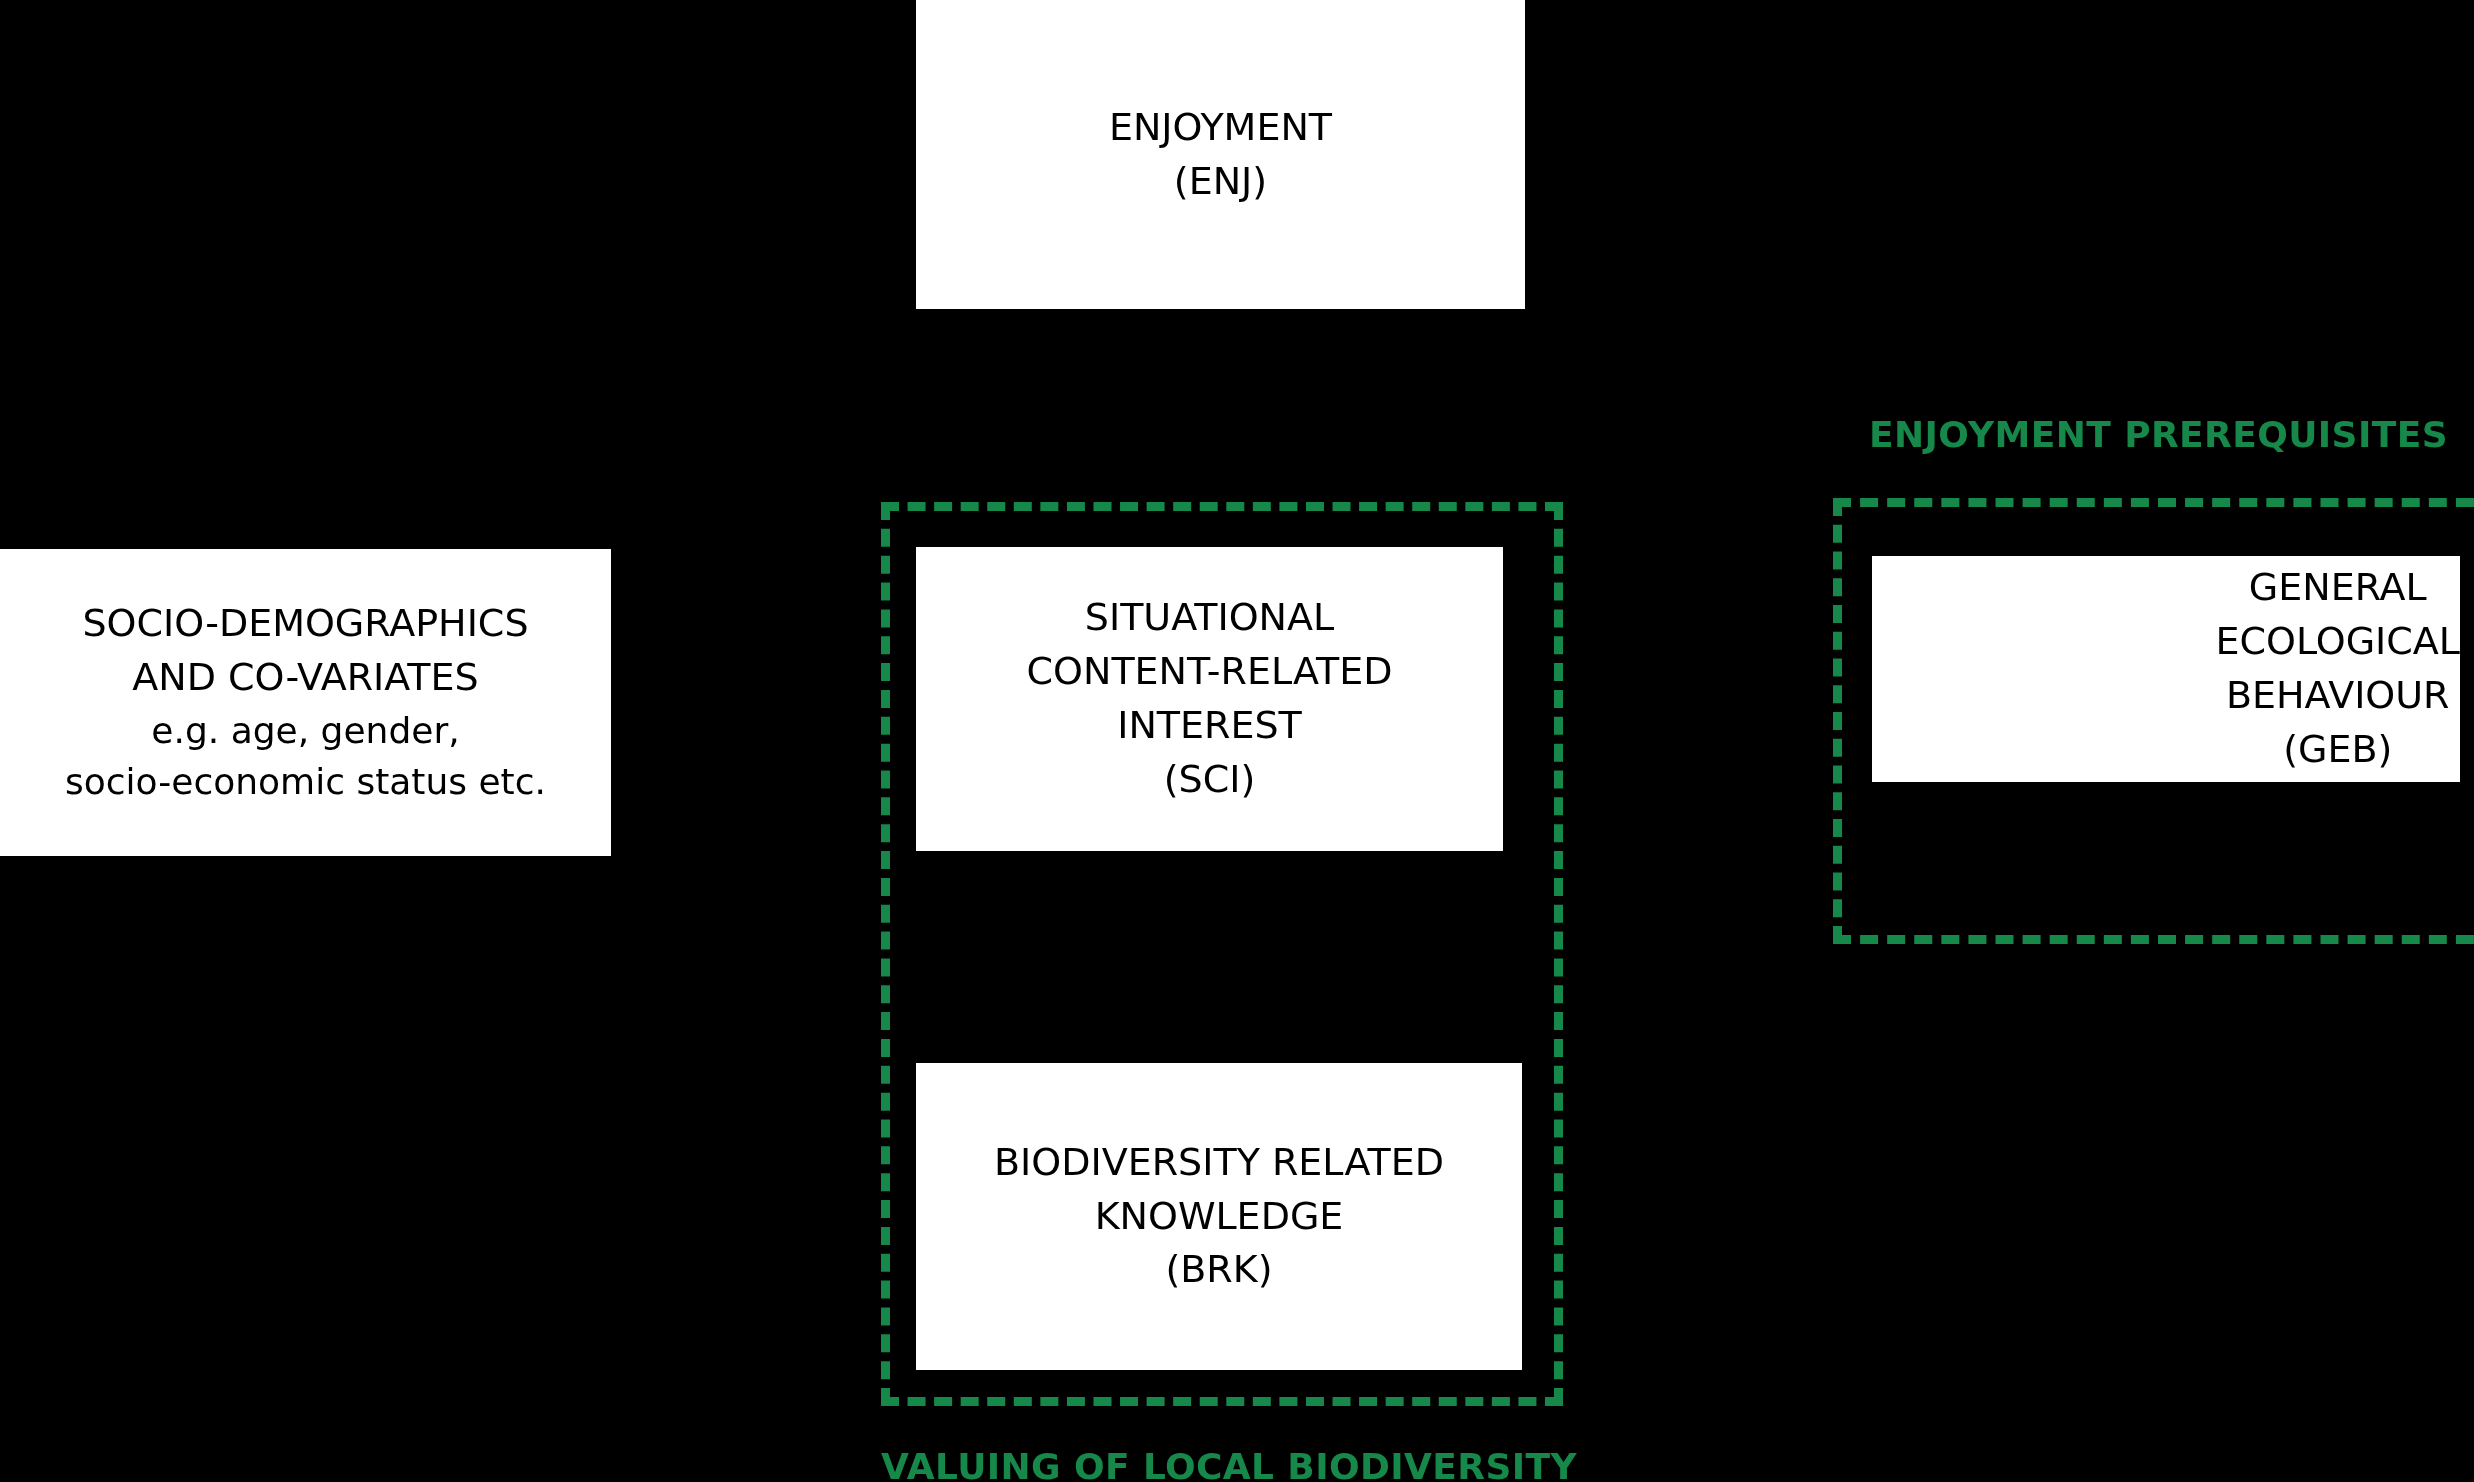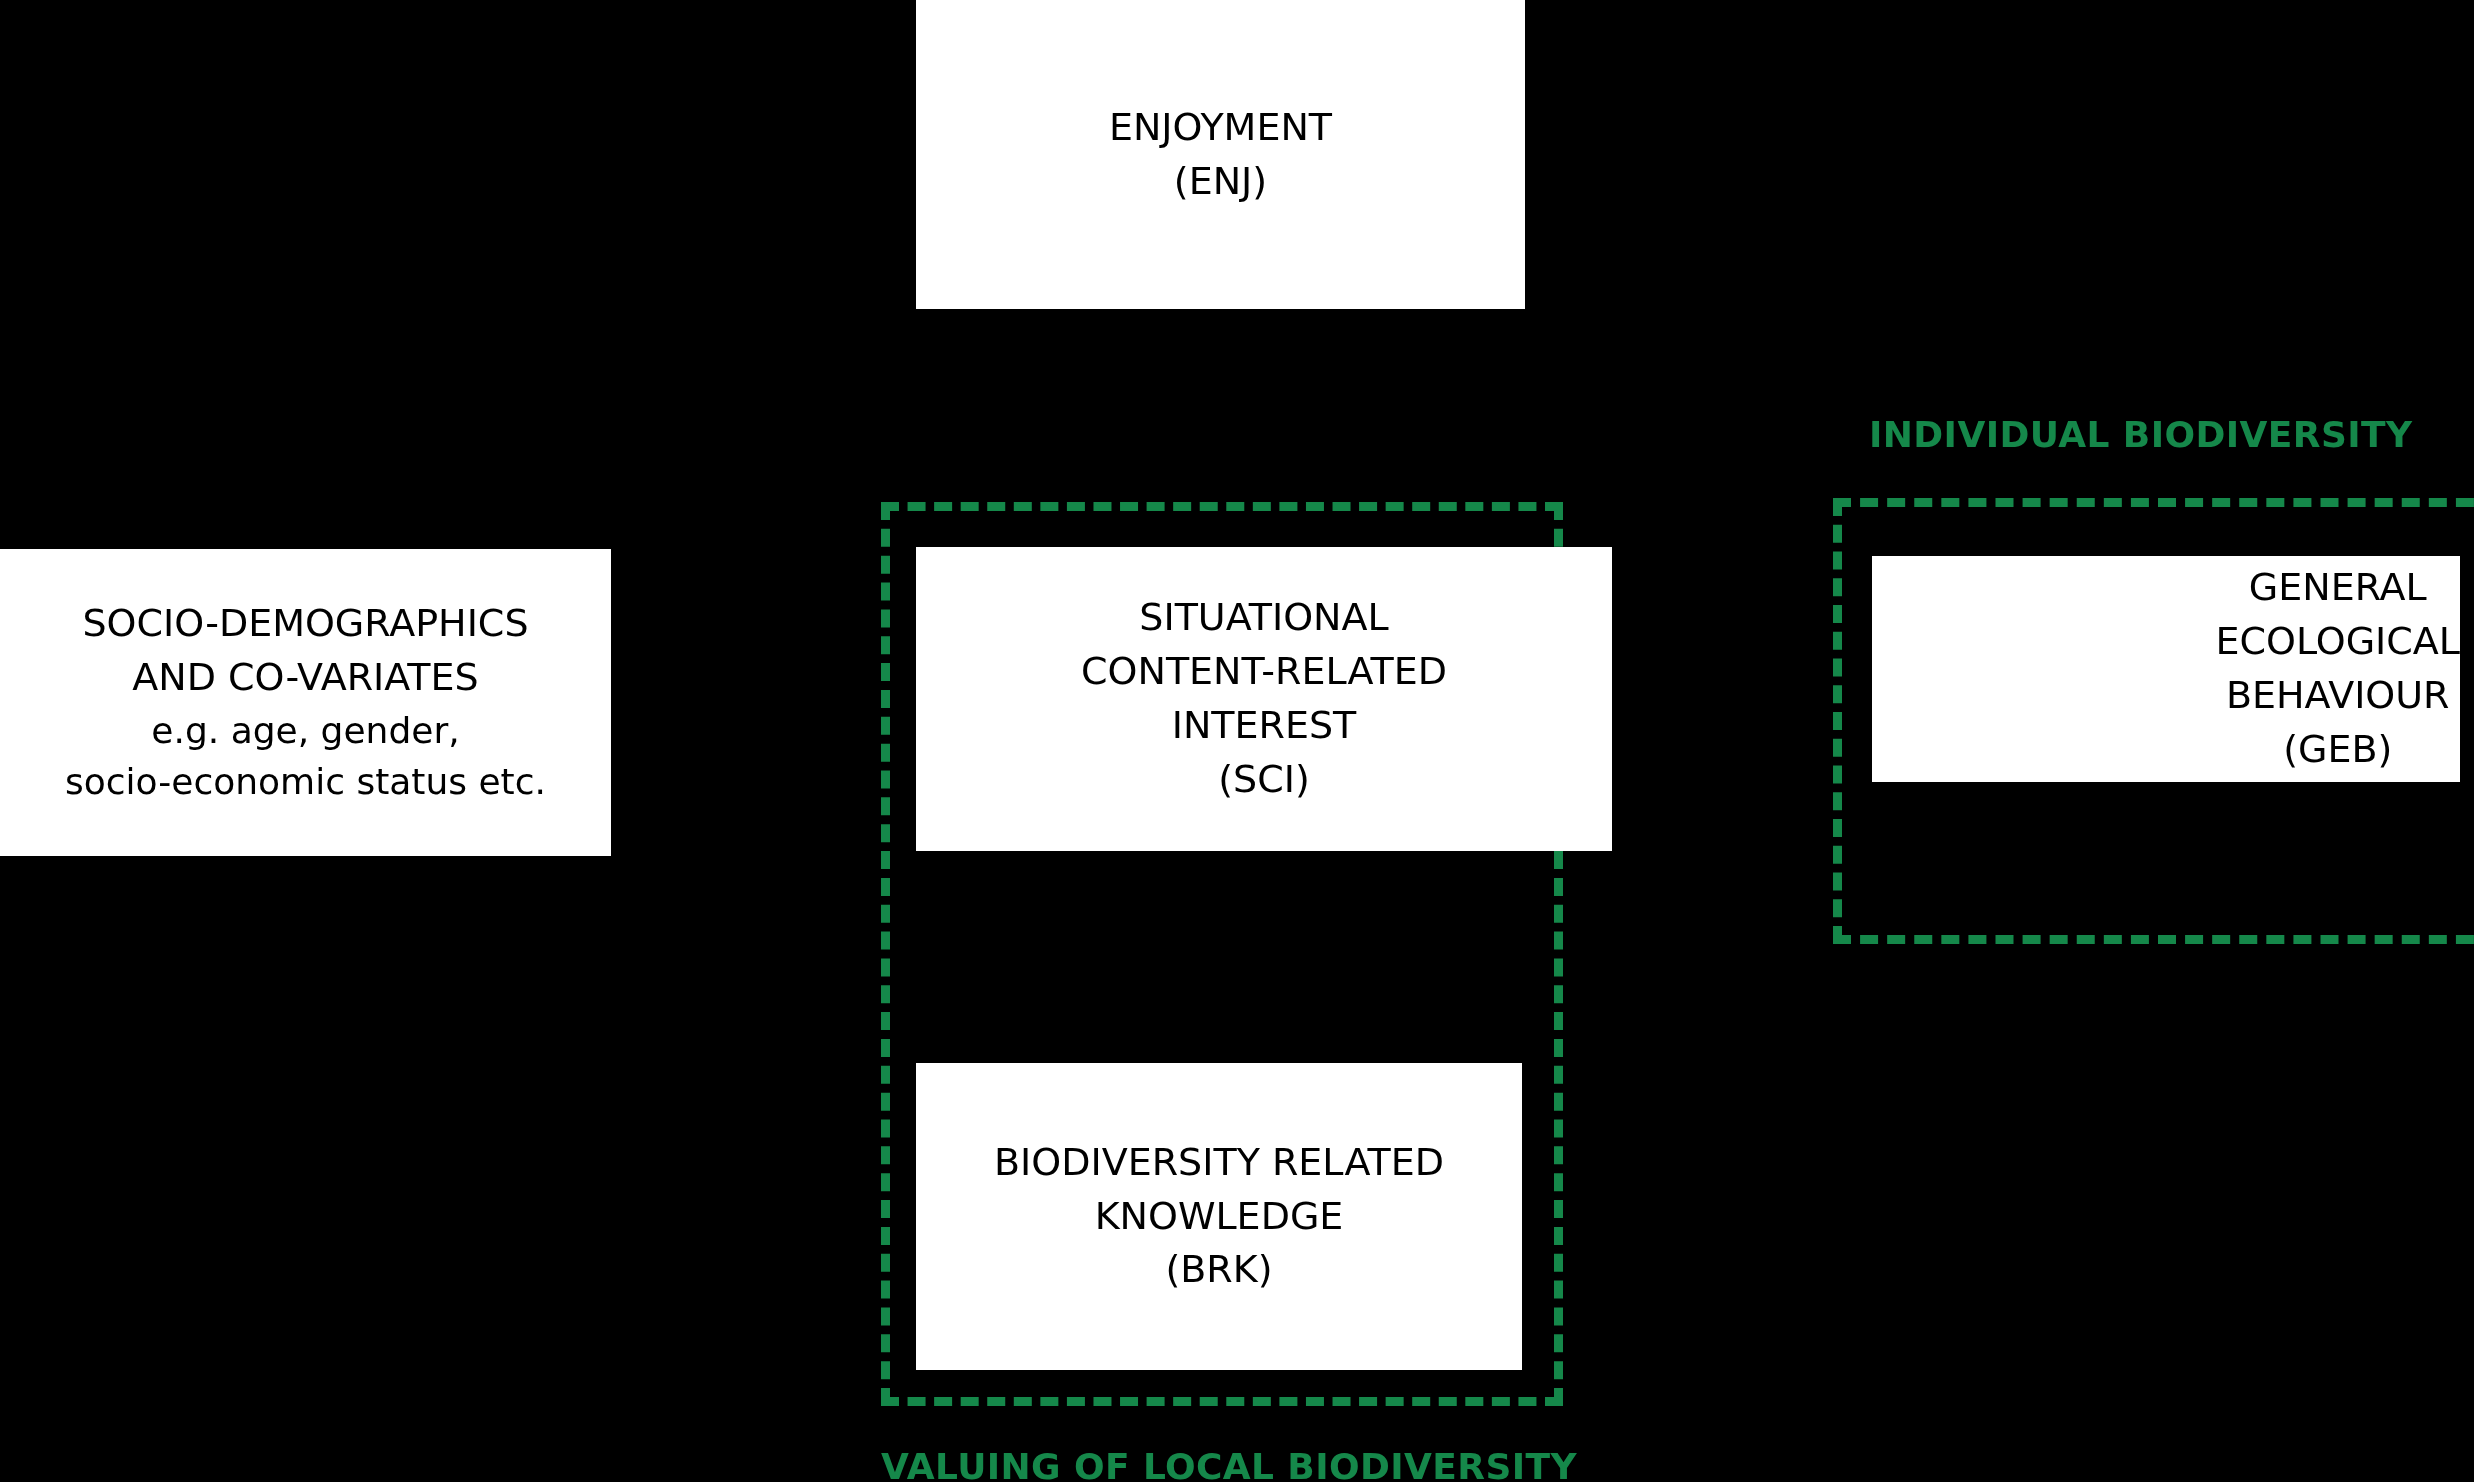--- a/index.html
+++ b/index.html
@@ -56,21 +56,21 @@
     color: var(--green);
     font-size: 36px;
     font-weight: bold;
     letter-spacing: 0.4px;
     white-space: nowrap;
     z-index: 3;
   }
   
   #node-enjoyment   { left: 916px; top: 0px;    width: 609px; height: 309px; }
   #node-socio       { left: 0px;    top: 549px;  width: 611px; height: 307px; }
-  #node-sci         { left: 916px; top: 547px;  width: 696px; height: 304px; }
+  #node-sci         { left: 916px; top: 547px;  width: 587px; height: 304px; }
   #node-brk         { left: 916px; top: 1056px; width: 606px; height: 307px; margin-top: 7px; }
   #node-geb         { left: 1872px; top: 556px;  width: 588px; height: 226px; align-items: flex-end; }
   
   #group-valuing    { left: 881px;  top: 502px;  width: 682px; height: 904px; }
   #group-individual { left: 1833px; top: 498px;  width: 668px; height: 446px; }
   
   #label-individual { left: 1869px; top: 414px; }
   #label-valuing {
     left: 881px;
     top: 1446px;
@@ -112,18 +112,18 @@
 
   <div class="group" id="group-individual"></div>
 
   <div class="box" id="node-geb">
     <div class="box-text">GENERAL
 ECOLOGICAL
 BEHAVIOUR
 (GEB)</div>
   </div>
 
-  <div class="group-label" id="label-individual">INDIVIDUAL BIODIVERSITY</div>
+  <div class="group-label" id="label-individual">ENJOYMENT PREREQUISITES</div>
 
   <div class="group-label" id="label-valuing">VALUING OF LOCAL BIODIVERSITY</div>
 
 </div>
 
 
 </body></html>

